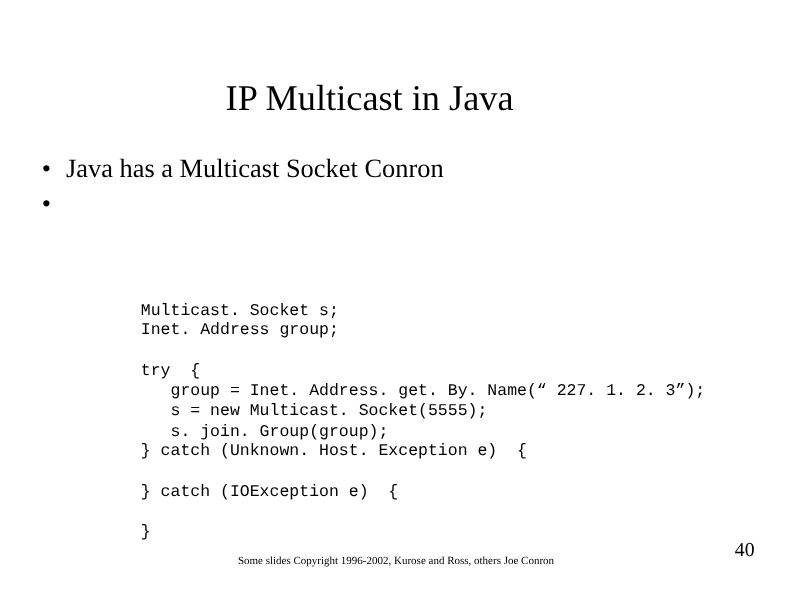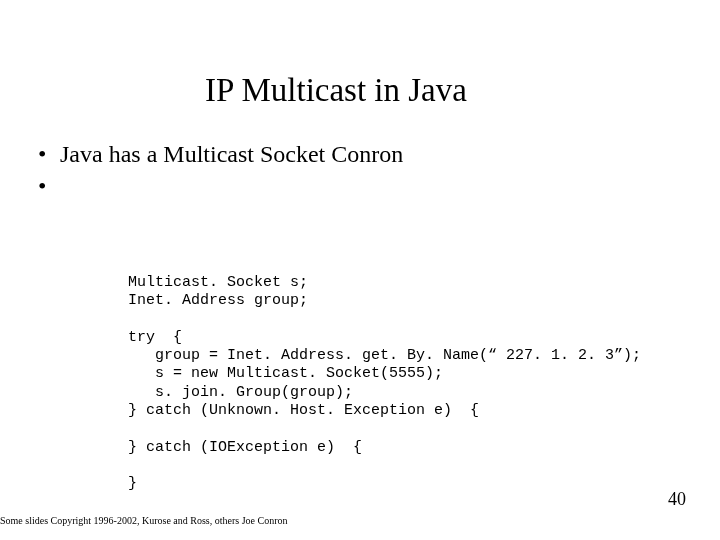--- a/index.html
+++ b/index.html
@@ -49,23 +49,24 @@
     left: 128px;
     width: 560px;
     font-family: "Courier New", Courier, monospace;
     font-size: 15px;
     line-height: 1.22;
     white-space: pre;
     margin-top: 40px;
   }
   .footer {
     position: absolute;
-    bottom: 14px;
+    bottom: 24px;
     left: 0;
     width: 720px;
+    text-align: center;
     font-size: 10px;
   }
   .pagenum {
     position: absolute;
     bottom: 30px;
     right: 34px;
     font-size: 18px;
   }
 </style>
 </head>

